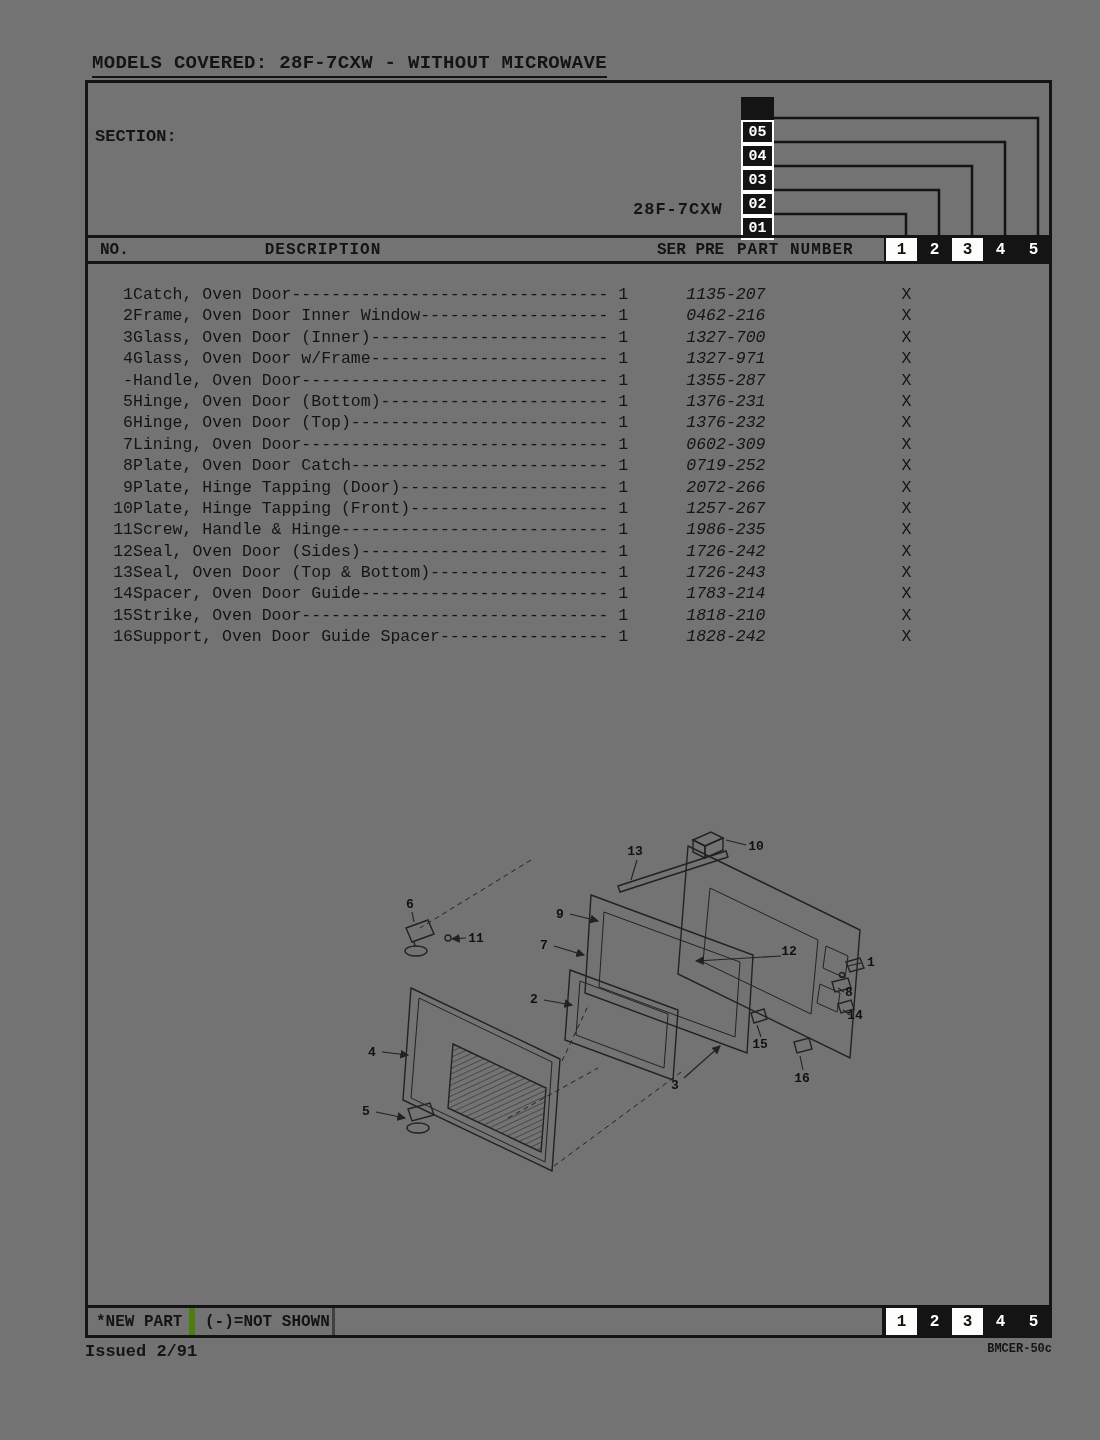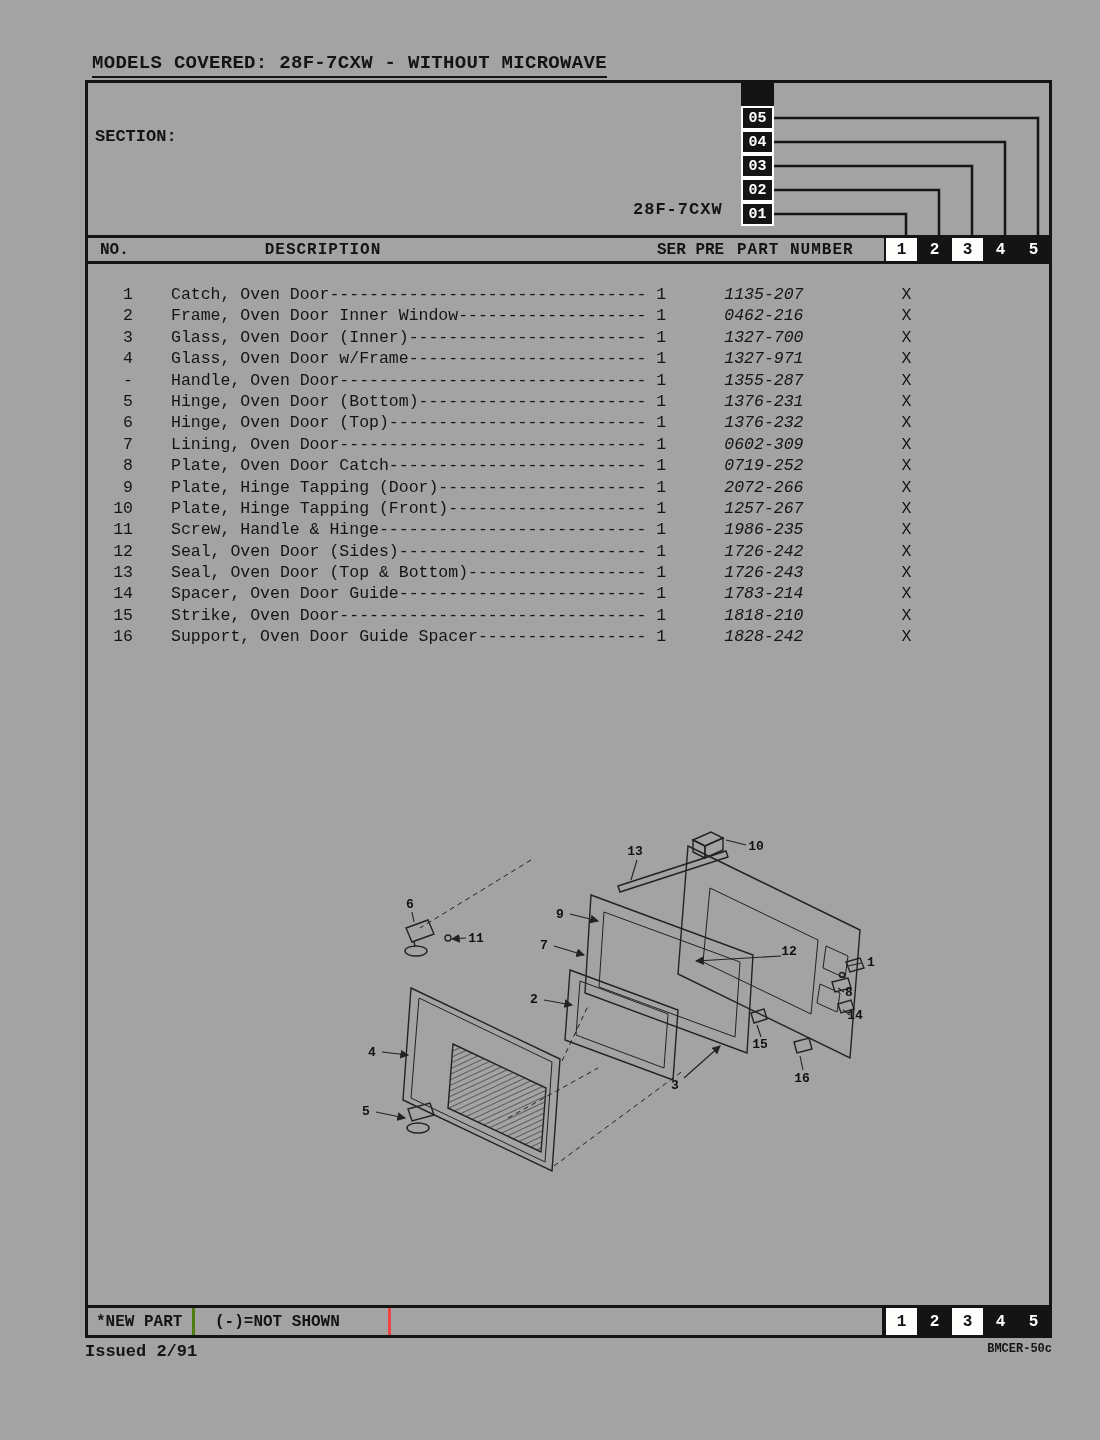--- a/index.html
+++ b/index.html
@@ -1,34 +1,34 @@
 <!DOCTYPE html>
 <html><head>
 <meta charset="utf-8">
 <style>
   * { margin:0; padding:0; box-sizing:border-box; }
   html,body { background:#ffffff; }
   .page {
     position:relative; width:1100px; height:1440px; margin:0 auto;
-    background:#a3a3a3; color:#141414;
+    background:#737373; color:#141414;
     font-family:"Liberation Mono","DejaVu Sans Mono",monospace;
     overflow:hidden;
   }
   .title {
     position:absolute; left:92px; top:52px; font-size:19px; font-weight:bold;
     letter-spacing:.3px; border-bottom:2.5px solid #141414; padding-bottom:2px;
     white-space:pre;
   }
   .main-box {
     position:absolute; left:85px; top:80px; width:967px; height:1258px;
     border:3px solid #141414;
   }
   .section-label { position:absolute; left:7px; top:4px; font-size:17px; font-weight:bold;margin-top:40px; }
   .model-code { position:absolute; left:545px; top:117px; font-size:17px; font-weight:bold; letter-spacing:1px; }
-  .tabs { position:absolute; left:653px; top:0; width:33px; }
+  .tabs { position:absolute; left:653px; top:14px; width:33px; }
   .tab-solid { height:23px; background:#141414; }
   .tab {
     height:24px; background:#141414; color:#fff; font-weight:bold; font-size:15px;
     display:flex; align-items:center; justify-content:center;
     box-shadow: inset 0 0 0 2px #fff, inset 0 0 0 4px #141414;
   }
   .bracket { position:absolute; left:0; top:0; }
 
   .thead {
     position:absolute; left:0; top:152px; width:100%; height:29px;
@@ -43,37 +43,37 @@
   .colbox {
     width:33px; height:100%; border-left:2.5px solid #141414;
     display:flex; align-items:center; justify-content:center;
     font-weight:bold; font-size:16px; background:#fdfdfb; color:#141414;
   }
   .colbox.filled { background:#141414; color:#fff; }
 
   .rows { position:absolute; left:0; top:201px; width:100%; font-size:16.5px; }
   .prow { position:relative; display:flex; height:21.4px; line-height:21.4px; white-space:pre; }
   .c-no   { width:45px; text-align:right; }
-  .c-desc { margin-left:38px; white-space:pre;font-family:Liberation Mono, monospace; }
+  .c-desc { white-space:pre;font-family:Liberation Mono, monospace; }
   .c-qty  { width:30px; text-align:center; }
   .c-part { margin-left:48px; width:115px;font-style:italic; }
   .c-marks { position:absolute; left:802px; top:0; display:flex; height:100%; }
   .mark { width:33px; text-align:center; }
 
   .diagram { position:absolute; left:260px; top:735px; }
   .diagram text { font-family:"Liberation Mono","DejaVu Sans Mono",monospace; }
 
   .fbar {
     position:absolute; left:0; bottom:0; width:100%; height:30px;
     border-top:3px solid #141414; display:flex; align-items:stretch;
     font-weight:bold; font-size:16px;
   }
   .f-cell { display:flex; align-items:center; }
-  .f1 { width:107px; border-right:3px solid #4d7c0f; padding-left:8px;text-align:center; }
-  .f2 { width:196px; border-right:3px solid #ef4444; padding-left:20px; }
+  .f1 { width:107px; border-right:6px solid #4d7c0f; padding-left:8px;text-align:center; }
+  .f2 { width:140px; border-right:3px solid #404040; padding-left:10px; }
   .f3 { flex:1; border-right:2.5px solid #141414; }
   .fbar .colboxes { position:relative; height:auto; }
 
   .issued   { position:absolute; left:85px;  top:1342px; font-size:17px; font-weight:bold; }
   .doc-code { position:absolute; right:48px; top:1342px; font-size:12px; font-weight:bold; }
 </style>
 </head>
 <body>
 
 <div class="page">

